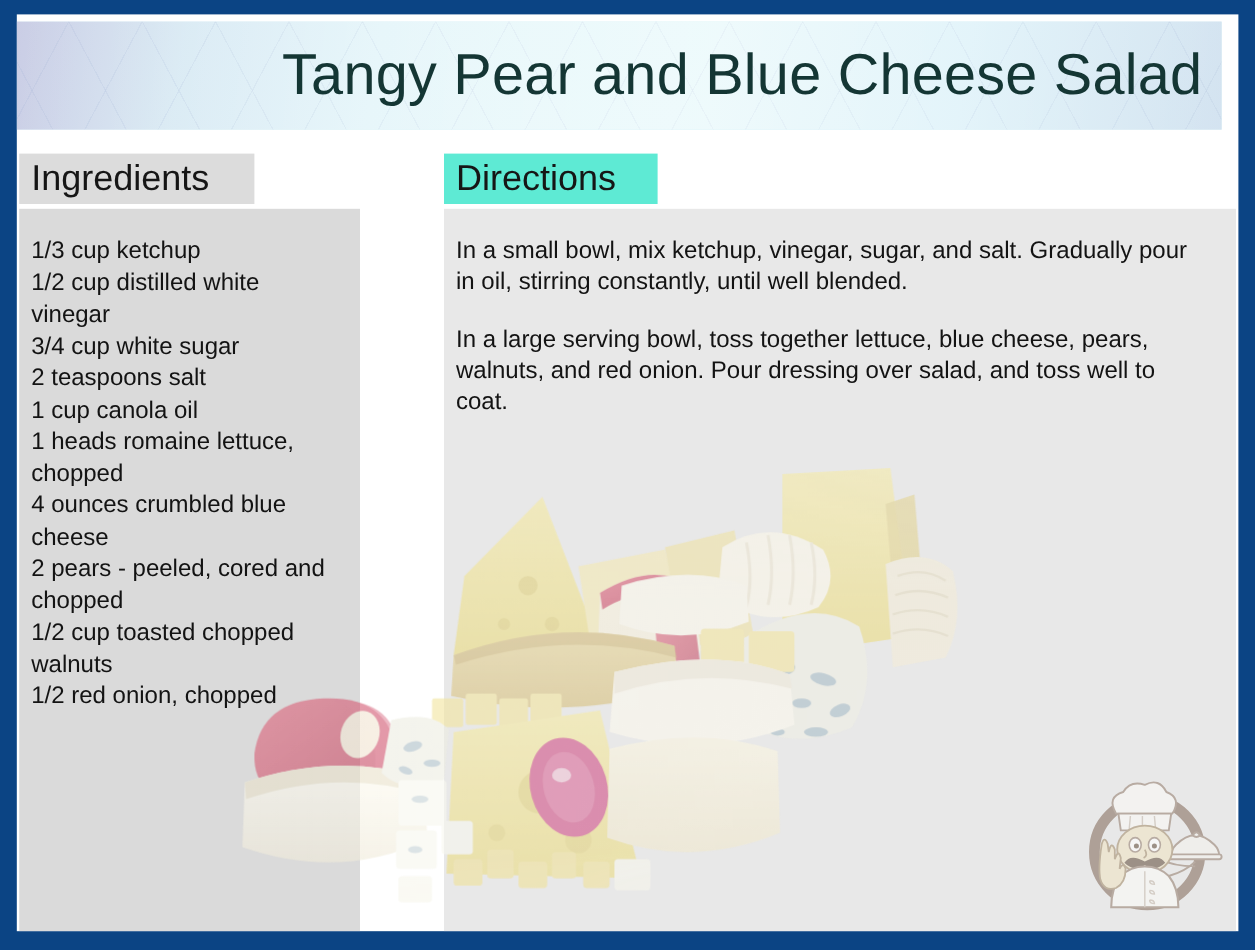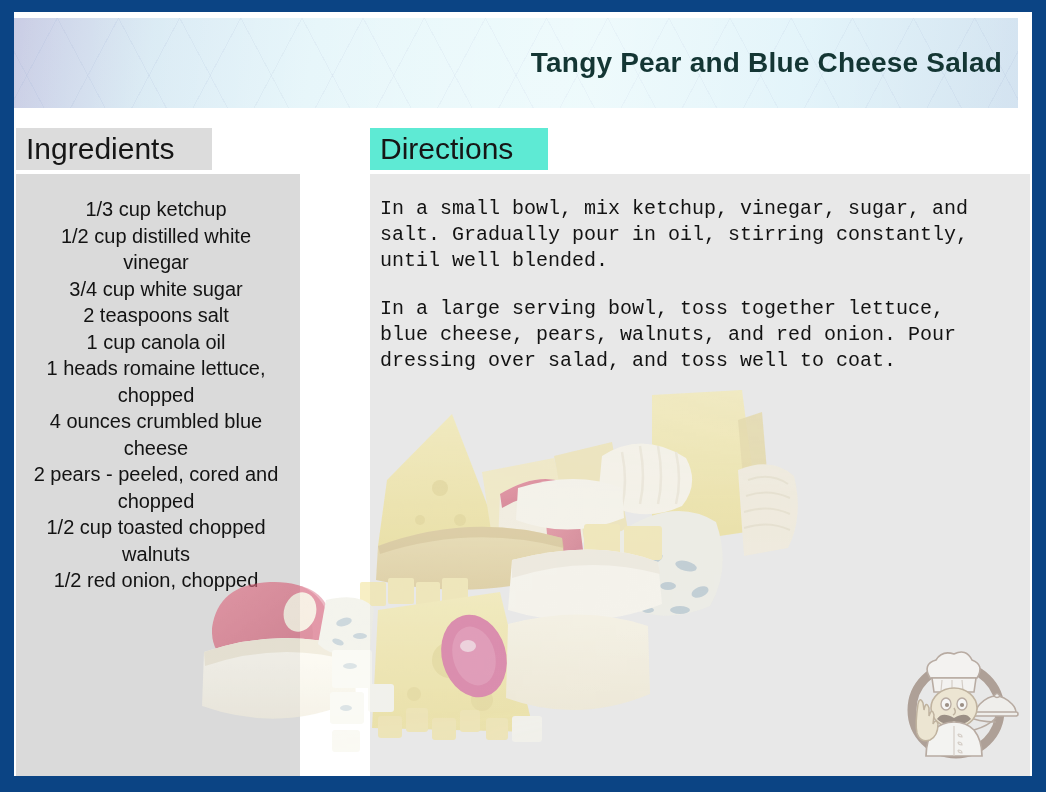--- a/index.html
+++ b/index.html
@@ -78,22 +78,22 @@
       rgba(255,255,255,0.00) 0%,
       rgba(255,255,255,0.35) 38%,
       rgba(255,255,255,0.45) 58%,
       rgba(255,255,255,0.10) 100%);
   }
   #slide-title {
     position: absolute;
     right: 16px;
     top: 50%;
     transform: translateY(-50%);
-    font-size: 28px;
-    font-weight: 700;
+    font-size: 48px;
+    font-weight: 400;
     color: #143634;
     letter-spacing: 0.2px;
     white-space: nowrap;
   }
 
   
   #food-photo {
     position: absolute;
     left: 168px;
     top: 348px;
@@ -137,31 +137,31 @@
   }
 
   
   #panel-ingredients {
     left: 2px;
     top: 116px;
     width: 284px;
     height: 648px;
   }
   #panel-ingredients .panel-tab   { width: 196px; background: #DCDCDC; }
-  #panel-ingredients .panel-body  { background: #DADADA; text-align: center; }
+  #panel-ingredients .panel-body  { background: #DADADA; }
 
   
   #panel-directions {
     left: 356px;
     top: 116px;
     width: 660px;
     height: 648px;
   }
   #panel-directions .panel-tab  { width: 178px; background: #5eead4; }
-  #panel-directions .panel-body { background: #E8E8E8; font-family: Liberation Mono, monospace; }
+  #panel-directions .panel-body { background: #E8E8E8; }
 
   
   #ingredients-list {
     list-style: none;
     margin: 0;
     padding: 0;
     position: relative;
     z-index: 4;
   }
   #ingredients-list li {

